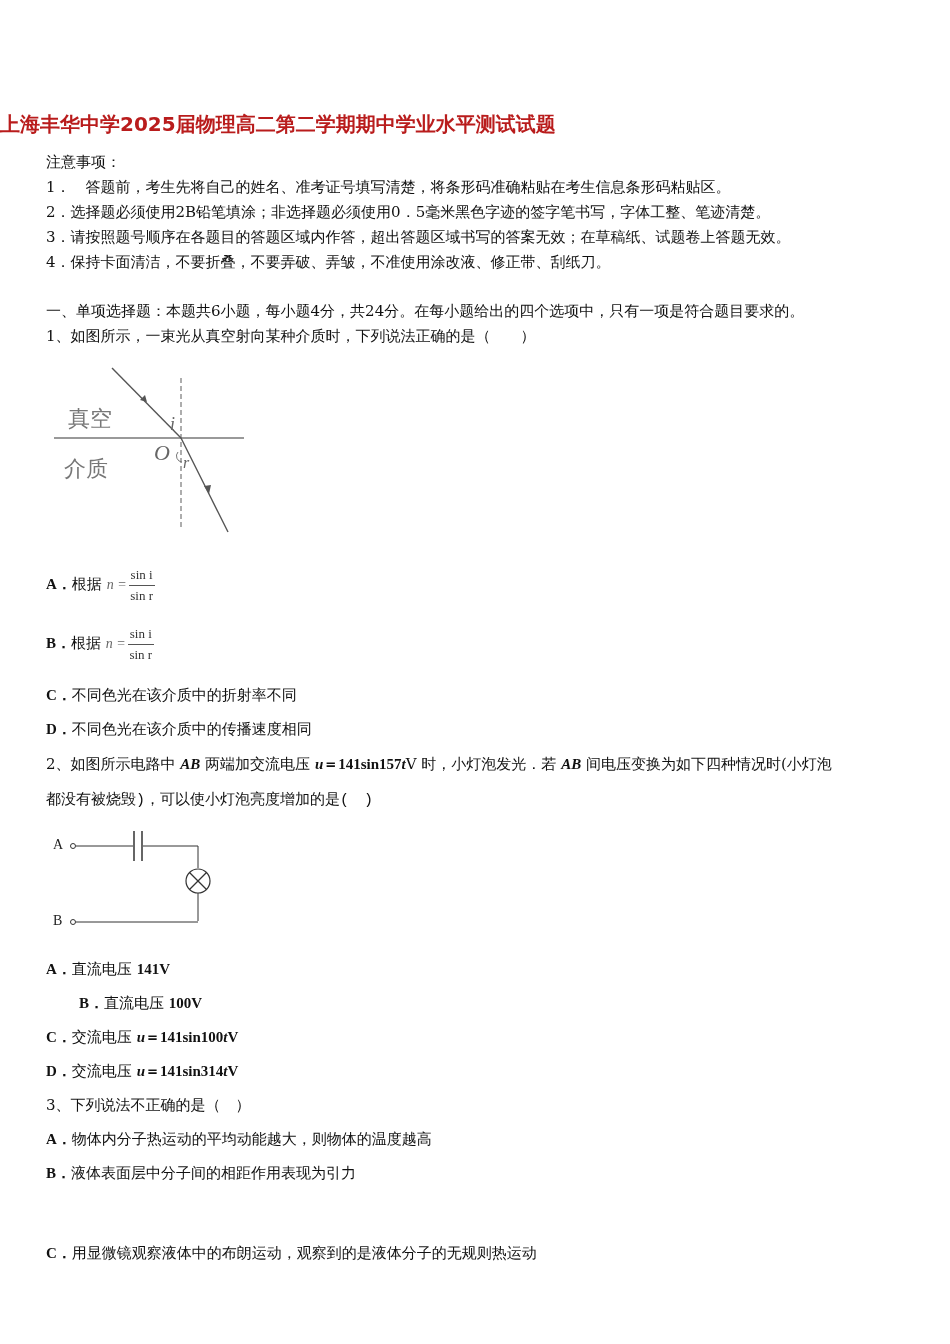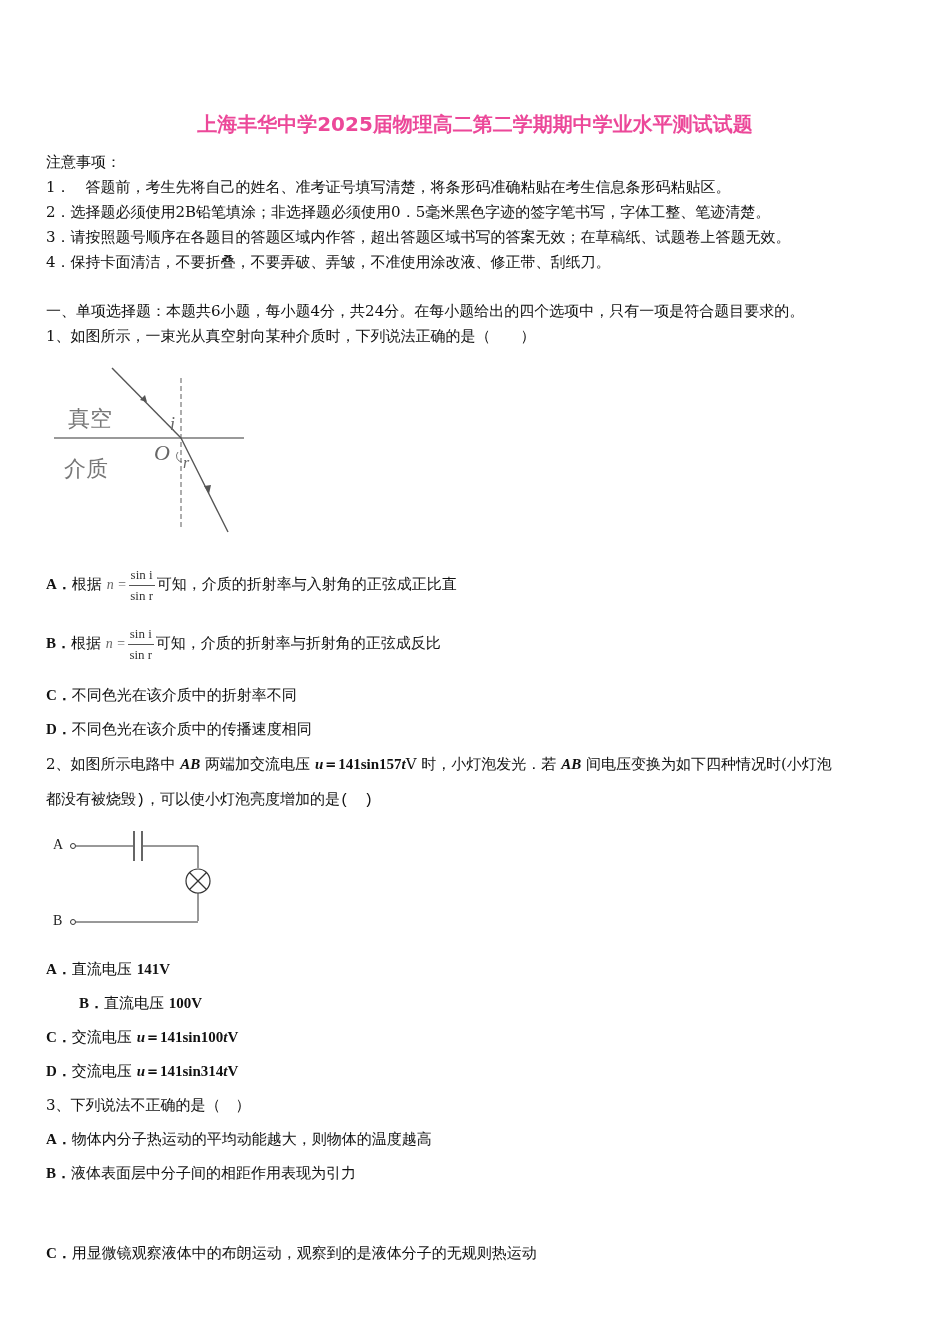--- a/index.html
+++ b/index.html
@@ -1,21 +1,21 @@
 <!DOCTYPE html>
 <html><head>
 <meta charset="utf-8">
 <style>
   html, body { margin: 0; padding: 0; background: #ffffff; }
   body { width: 950px; height: 1344px; position: relative; overflow: hidden;
          font-family: "DejaVu Serif", "Liberation Serif", serif; color: #111; }
   .abs { position: absolute; white-space: nowrap; }
-  .title { left: 0; width: 950px; top: 111px; text-align: center;
+  .title { left: 0; width: 950px; top: 111px; 
            font-family: "DejaVu Sans", "Liberation Sans", sans-serif;
-           font-weight: bold; font-size: 20px; letter-spacing: 0px; color: #ec4899; }
+           font-weight: bold; font-size: 20px; letter-spacing: 0px; color: #b91c1c; }
   .line { font-size: 15px; line-height: 20px; left: 46px; color: #111; }
   .opt-letter { font-family: "Liberation Serif", serif; font-weight: bold; }
   .b { font-family: "Liberation Serif", serif; font-weight: bold; }
   .bi { font-family: "Liberation Serif", serif; font-weight: bold; font-style: italic; text-align: right; }
   .frac { display: inline-block; vertical-align: middle; text-align: center;
           font-family: "Liberation Serif", serif; font-size: 13px; color: #333; margin: 0 2px; }
   .frac .num { display: block; border-bottom: 1px solid #555; padding: 0 2px 2px 2px; line-height: 16px; }
   .frac .den { display: block; padding-top: 2px; line-height: 16px; }
   .n-eq { font-family: "Liberation Serif", serif; font-style: italic; color: #666; font-size: 14px; }
   svg { position: absolute; }
@@ -52,25 +52,25 @@
   </svg>
   <span class="abs" style="left:22px; top:44px; font-size:22px; color:#777; font-family:Liberation Mono, monospace;">真空</span>
   <span class="abs" style="left:18px; top:94px; font-size:22px; color:#777; font-family:'DejaVu Sans',sans-serif;">介质</span>
   <span class="abs" style="left:108px; top:80px; font-size:22px; font-style:italic; color:#666; font-family:'Liberation Serif',serif;">O</span>
   <span class="abs" style="left:124px; top:54px; font-size:18px; font-style:italic; color:#666; font-family:'Liberation Serif',serif;">i</span>
   <span class="abs" style="left:137px; top:94px; font-size:16px; font-style:italic; color:#666; font-family:'Liberation Serif',serif;">r</span>
 </div>
 
 <div class="abs line" style="top:566px; line-height:36px;">
   <span class="opt-letter">A．</span><span>根据</span>
-  <span class="n-eq">n =</span><span class="frac"><span class="num">sin i</span><span class="den">sin r</span></span><span>可知，介质的折射率与入射角的正弦成正比直</span>
+  <span class="n-eq">n =</span><span class="frac"><span class="num">sin i</span><span class="den">sin r</span></span>
 </div>
 <div class="abs line" style="top:625px; line-height:36px;">
   <span class="opt-letter">B．</span><span>根据</span>
-  <span class="n-eq">n =</span><span class="frac"><span class="num">sin i</span><span class="den">sin r</span></span><span>可知，介质的折射率与折射角的正弦成反比</span>
+  <span class="n-eq">n =</span><span class="frac"><span class="num">sin i</span><span class="den">sin r</span></span>
 </div>
 <div class="abs line" style="top:685px;">
   <span class="opt-letter">C．</span><span>不同色光在该介质中的折射率不同</span>
 </div>
 <div class="abs line" style="top:719px;">
   <span class="opt-letter">D．</span><span>不同色光在该介质中的传播速度相同</span>
 </div>
 
 <div class="abs line" style="top:754px;">
   <span>2、如图所示电路中 </span><span class="bi">AB</span><span> 两端加交流电压 </span><span class="bi">u</span><span class="b">＝141sin157</span><span class="bi">t</span><span>V 时，小灯泡发光．若 </span><span class="bi">AB</span><span> 间电压变换为如下四种情况时(小灯泡</span>

